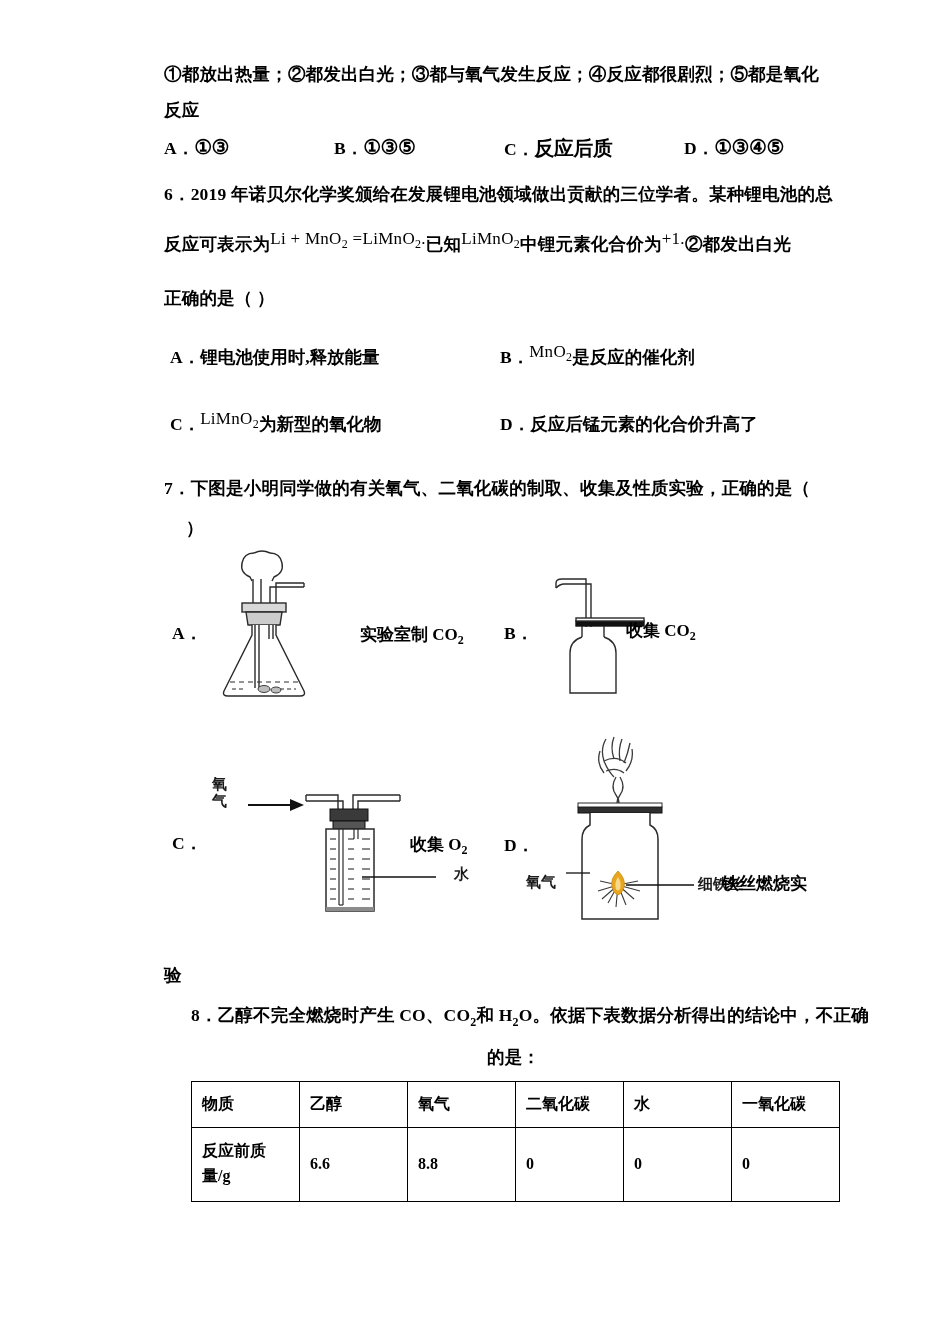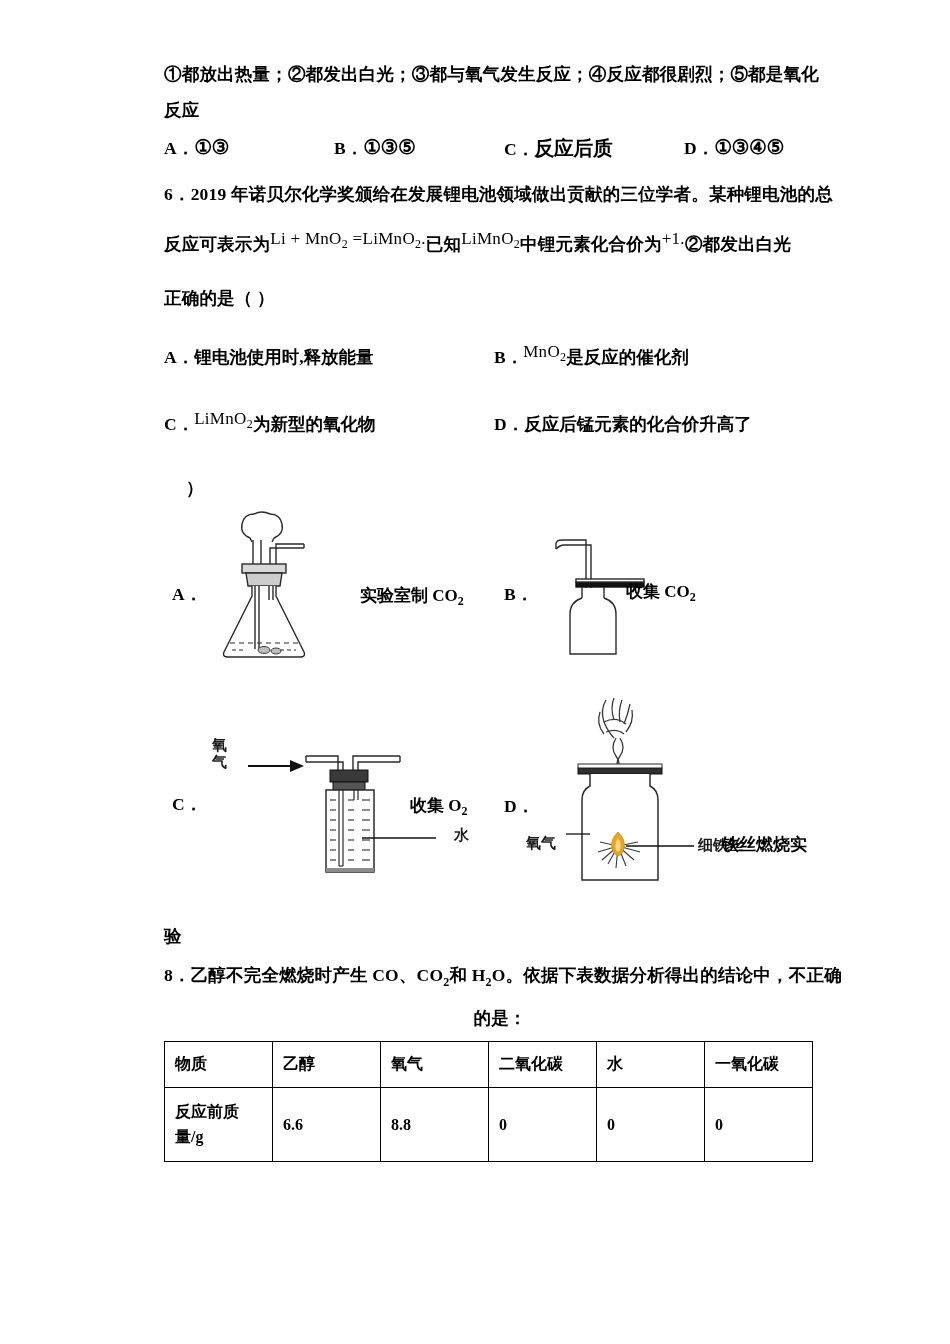--- a/index.html
+++ b/index.html
@@ -67,20 +67,21 @@
 
   
   .raise { position: relative; top: -6px; }
 
   
   .opt2 {
     display: flex;
     font-size: 17.5px;
     font-weight: bold;
     line-height: 40px;
+    justify-content: center;
   }
   .opt2 .c1 { width: 330px; }
   .opt2 .c2 { width: 330px; }
 
   
   .diagrams { position: relative; width: 672px; height: 420px; margin-top: 6px; }
   .dcell { position: absolute; }
   .dlabel {
     font-size: 17.5px;
     font-weight: bold;
@@ -170,20 +171,23 @@
         <div class="c1">
           <span>C．</span><span class="formula raise"><span>LiMnO</span><span class="s">2</span></span><span>为新型的氧化物</span>
         </div>
         <div class="c2">
           <span>D．</span><span>反应后锰元素的化合价升高了</span>
         </div>
       </div>
     </div>
 
     <div style="margin-top:30px;">
+      <div class="line">
+        <span>7．</span><span>下图是小明同学做的有关氧气、二氧化碳的制取、收集及性质实验，正确的是（</span>
+      </div>
       <div class="line" style="margin-top:22px; padding-left:22px;">）</div>
 
       <div class="diagrams">
 
         <div class="dcell" style="left:8px; top:78px;">
           <span class="dlabel">A．</span>
         </div>
         <div class="dcell" style="left:44px; top:0px;">
           <svg width="130" height="160" viewBox="0 0 130 160">
             <g fill="none" stroke="#2a2a2a" stroke-width="1.4">
@@ -387,21 +391,21 @@
         <div class="annot dcell" style="left:534px; top:332px;">细铁丝</div>
         <div class="dcell dcaption" style="left:558px; top:296px;margin-top:33px;">
           <span>铁丝燃烧实</span>
         </div>
 
       </div>
 
       <div class="line" style="margin-top:4px;">验</div>
     </div>
 
-    <div style="margin-top:22px;">
+    <div style="margin-top:22px;margin-left:27px;">
       <div class="line">
         <span>8．</span><span>乙醇不完全燃烧时产生 CO、CO</span><span class="sub">2</span><span>和 H</span><span class="sub">2</span><span>O。依据下表数据分析得出的结论中，不正确</span>
       </div>
       <div class="line" style="margin-top:22px;text-align:center;">的是：</div>
 
       <table class="data">
         <thead>
           <tr>
             <th style="width:108px;">物质</th>
             <th style="width:108px;">乙醇</th>

